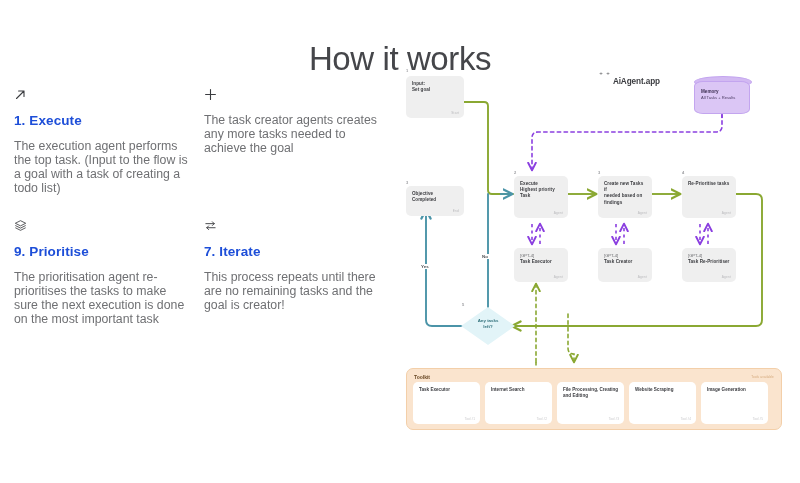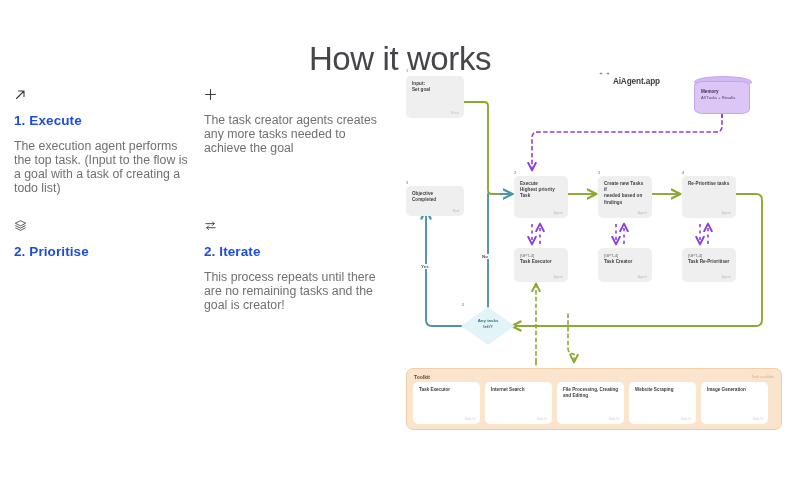--- a/index.html
+++ b/index.html
@@ -183,33 +183,34 @@
   <div class="feature">
     <div class="feature-icon">
       <svg width="13" height="13" viewBox="0 0 14 14">
           <g stroke="#3b3c40" stroke-width="0.9" fill="none" stroke-linejoin="round">
             <path d="M7 1.8 L12.6 4.6 L7 7.4 L1.4 4.6 Z"></path>
             <path d="M1.4 7 L7 9.8 L12.6 7"></path>
             <path d="M1.4 9.4 L7 12.2 L12.6 9.4"></path>
           </g>
         </svg>
     </div>
-    <div class="feature-title">2. Prioritise</div>
+    <div class="feature-title">9. Prioritise</div>
+    <div class="feature-body">The prioritisation agent re-prioritises the tasks to make sure the next execution is done on the most important task</div>
   </div>
 
   <div class="feature">
     <div class="feature-icon">
       <svg width="13" height="13" viewBox="0 0 14 14">
           <g stroke="#3b3c40" stroke-width="1" fill="none" stroke-linecap="round" stroke-linejoin="round">
             <path d="M2 5 H11 M9 3 L11 5 L9 7"></path>
             <path d="M12 9.4 H3 M5 7.4 L3 9.4 L5 11.4"></path>
           </g>
         </svg>
     </div>
-    <div class="feature-title">2. Iterate</div>
+    <div class="feature-title">7. Iterate</div>
     <div class="feature-body">This process repeats until there are no remaining tasks and the goal is creator!</div>
   </div>
 
 </div>
 
 <div class="diagram">
 
   <svg width="392" height="372" viewBox="0 0 392 372">
     <defs>
       <marker id="ag" markerWidth="7" markerHeight="7" refX="5" refY="3" orient="auto">

